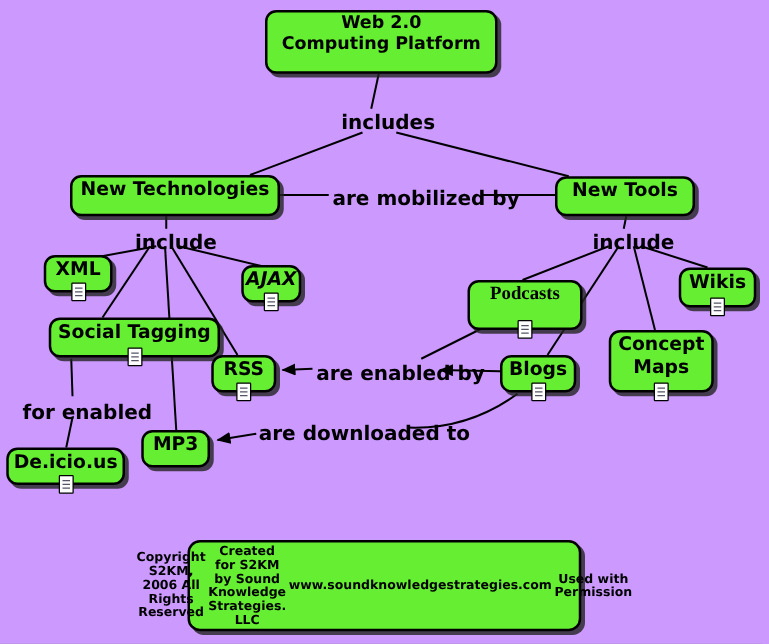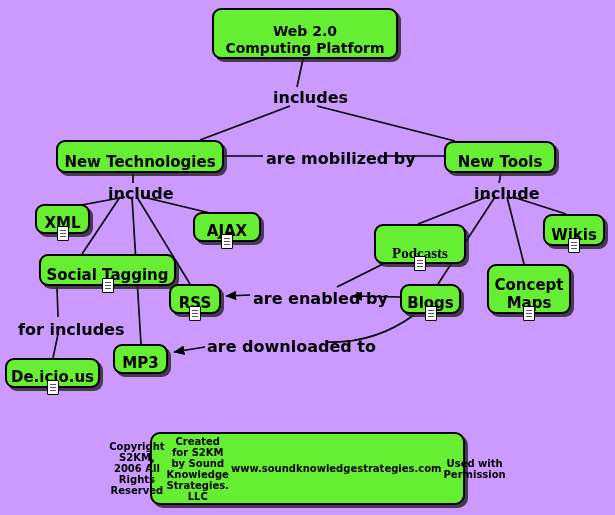--- a/index.html
+++ b/index.html
@@ -5,21 +5,21 @@
   * { box-sizing: border-box; }
   html,body { margin:0; padding:0; }
   body { font-family:"DejaVu Sans", sans-serif; background:#888; }
   .canvas {
     position:relative; width:615px; height:515px;
     background:var(--bg,#CC99FF); overflow:hidden;
   }
   svg.edges { position:absolute; left:0; top:0; width:615px; height:515px; }
   .node {
     position:absolute; display:flex; flex-direction:column;
-    align-items:center; justify-content:flex-end;
+    align-items:center; justify-content:flex-start;
     background:var(--node,#66EE33);
     border:2px solid #000; border-radius:9px;
     box-shadow:3px 3px 0 rgba(35,35,35,0.8);
     font-weight:bold; font-size:15px; line-height:1.2;
     text-align:center; color:#000; cursor:default;
   }
   .node .lbl { pointer-events:none; }
   .edge-label {
     position:absolute; font-weight:bold; font-size:16px;
     color:#000; white-space:nowrap;
@@ -98,21 +98,21 @@
 
   <div class="node" style="left:35px;top:204px;width:55px;height:30px;">
     <span class="lbl">XML</span>
     <span class="doc-icon"></span>
   </div>
 
   <div class="node" style="left:444px;top:141px;width:112px;height:32px;">
     <span class="lbl">New Tools</span>
   </div>
 
-  <div class="node" style="left:193px;top:212px;width:68px;height:30px;">
+  <div class="node" style="left:193px;top:212px;width:48px;height:30px;font-style:italic;">
     <span class="lbl">AJAX</span>
     <span class="doc-icon"></span>
   </div>
 
   <div class="node" style="left:8px;top:254px;width:137px;height:32px;margin-left:31px;">
     <span class="lbl">Social Tagging</span>
     <span class="doc-icon"></span>
   </div>
 
   <div class="node" style="left:169px;top:284px;width:52px;height:30px;">
@@ -147,21 +147,21 @@
   <div class="node" style="left:487px;top:264px;width:84px;height:50px;">
     <span class="lbl">Concept</span>
     <span class="lbl">Maps</span>
     <span class="doc-icon"></span>
   </div>
 
   <div class="edge-label" style="left:273px;top:88px;">includes</div>
   <div class="edge-label" style="left:266px;top:149px;">are mobilized by</div>
   <div class="edge-label" style="left:108px;top:184px;">include</div>
   <div class="edge-label" style="left:474px;top:184px;">include</div>
-  <div class="edge-label" style="left:18px;top:320px;">for includes</div>
+  <div class="edge-label" style="left:18px;top:320px;">for enabled</div>
   <div class="edge-label" style="left:207px;top:337px;">are downloaded to</div>
   <div class="edge-label" style="left:253px;top:289px;">are enabled by</div>
 
   <div class="footer">
     <div>Copyright S2KM, 2006 All Rights Reserved</div>
     <div>Created for S2KM by Sound Knowledge Strategies. LLC</div>
     <div>www.soundknowledgestrategies.com</div>
     <div>Used with Permission</div>
   </div>
 

